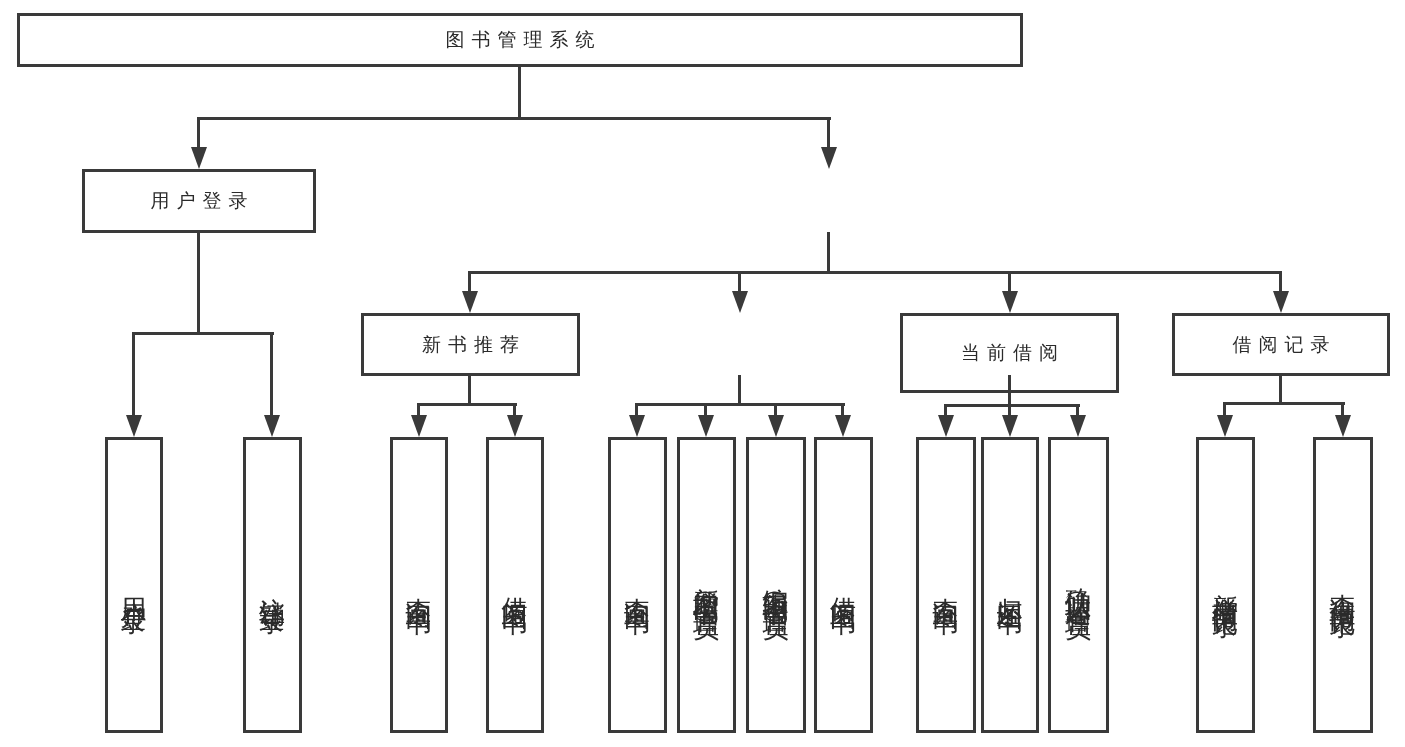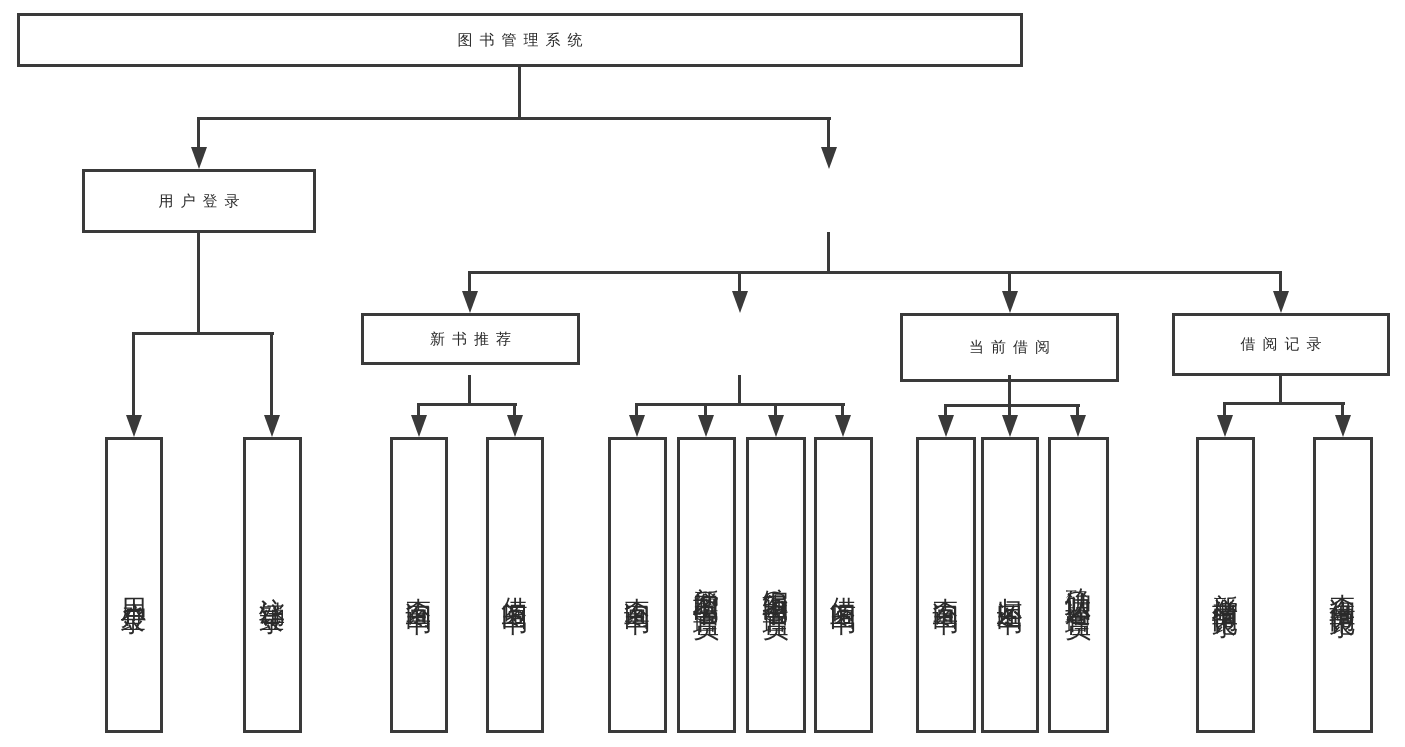--- a/index.html
+++ b/index.html
@@ -5,21 +5,21 @@
   html,body{margin:0;padding:0;background:#ffffff;}
   #canvas{
     position:relative;width:1405px;height:747px;background:#ffffff;overflow:hidden;
     font-family:"Liberation Sans","DejaVu Sans",sans-serif;color:#2b2b2b;
   }
   .box{
     position:absolute;background:#ffffff;border:3px solid #3a3a3a;box-sizing:border-box;
     display:flex;align-items:center;justify-content:center;
   }
   .hlabel{
-    font-size:15px;letter-spacing:7px;text-indent:7px;white-space:nowrap;color:#2b2b2b;
+    font-size:19px;letter-spacing:7px;text-indent:7px;white-space:nowrap;color:#2b2b2b;
   }
   .vlabel{
     writing-mode:vertical-rl;text-orientation:mixed;font-size:26px;line-height:1;
     letter-spacing:4px;color:#2b2b2b;white-space:nowrap;
   }
   .vline{position:absolute;width:3px;background:#3a3a3a;}
   .hline{position:absolute;height:3px;background:#3a3a3a;}
   .arr{
     position:absolute;width:0;height:0;
     border-left:8px solid transparent;border-right:8px solid transparent;
@@ -61,24 +61,24 @@
   <div class="hline" style="left:468px;top:271px;width:814px"></div>
   <div class="vline" style="left:468px;top:271px;height:24px"></div>
   <div class="arr" style="left:462px;top:291px"></div>
   <div class="vline" style="left:738px;top:271px;height:24px"></div>
   <div class="arr" style="left:732px;top:291px"></div>
   <div class="vline" style="left:1008px;top:271px;height:24px"></div>
   <div class="arr" style="left:1002px;top:291px"></div>
   <div class="vline" style="left:1279px;top:271px;height:24px"></div>
   <div class="arr" style="left:1273px;top:291px"></div>
 
-  <div class="box" style="left:361px;top:313px;width:219px;height:52px">
+  <div class="box" style="left:361px;top:313px;width:219px;height:63px">
     <span class="hlabel">新书推荐</span>
   </div>
-  <div class="box" style="left:900px;top:313px;width:219px;height:69px">
+  <div class="box" style="left:900px;top:313px;width:219px;height:80px">
     <span class="hlabel">当前借阅</span>
   </div>
   <div class="box" style="left:1172px;top:313px;width:218px;height:63px">
     <span class="hlabel">借阅记录</span>
   </div>
 
   <div class="vline" style="left:468px;top:375px;height:31px"></div>
   <div class="hline" style="left:417px;top:403px;width:100px"></div>
   <div class="vline" style="left:417px;top:403px;height:17px"></div>
   <div class="arr" style="left:411px;top:415px"></div>

